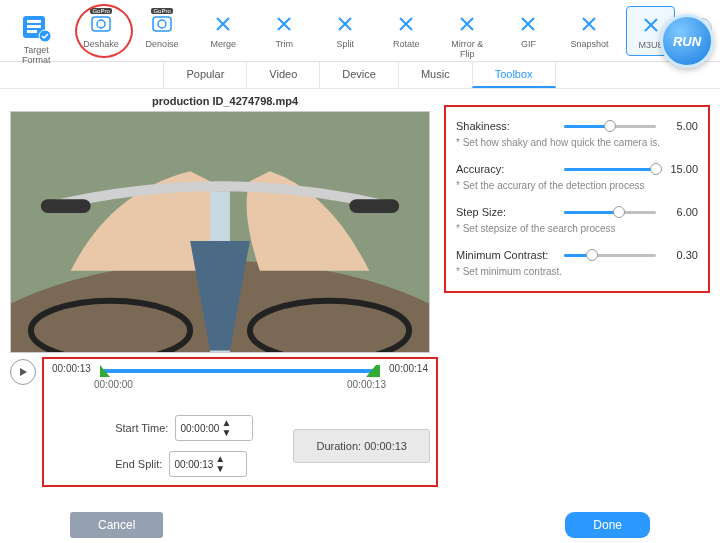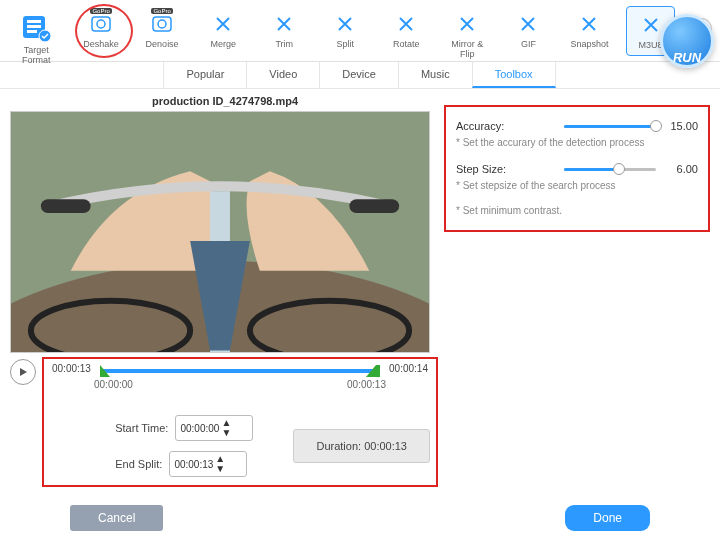--- a/index.html
+++ b/index.html
@@ -11,21 +11,21 @@
 .tool-item.active { border: 1px solid #3399ff; border-radius: 4px; background: #f0f8ff; }
 .tool-item .icon-box { width: 28px; height: 28px; display: flex; align-items: center; justify-content: center; margin-bottom: 2px; }
 .tool-item .lbl { font-size: 9px; color: #666; text-align: center; line-height: 1.1; }
 .target-format { width: 60px; }
 .target-format .icon-box { width: 34px; height: 34px; }
 .gopro-tag { font-size: 6px; background: #444; color: #fff; padding: 0 2px; border-radius: 2px; position: absolute; top: 2px; }
 .circle-highlight { position: absolute; border: 2px solid #e63939; border-radius: 50%; width: 58px; height: 54px; top: -2px; left: -2px; pointer-events: none; }
 
 .more-btn { width: 22px; height: 22px; border: 1px solid #ccc; border-radius: 50%; display: flex; align-items: center; justify-content: center; margin-top: 12px; margin-left: 4px; cursor: pointer; color: #888; }
 
-.run-btn { position: absolute; right: 6px; top: 14px; width: 54px; height: 54px; border-radius: 50%; background: radial-gradient(circle at 35% 30%, #7ec8ff, #1a7de0); border: 3px solid #cde8ff; display: flex; align-items: flex-end; justify-content: center; color: #fff; font-weight: bold; font-style: italic; font-size: 13px; cursor: pointer; box-shadow: 0 2px 6px rgba(0,0,0,0.25); }
+.run-btn { position: absolute; right: 6px; top: 14px; width: 54px; height: 54px; border-radius: 50%; background: radial-gradient(circle at 35% 30%, #7ec8ff, #1a7de0); border: 3px solid #cde8ff; display: flex; align-items: center; justify-content: center; color: #fff; font-weight: bold; font-style: italic; font-size: 13px; cursor: pointer; box-shadow: 0 2px 6px rgba(0,0,0,0.25); }
 
 
 .tabs-row { display: flex; justify-content: center; border-bottom: 1px solid #e6e6e6; padding-top: 0; }
 .tab { padding: 6px 22px; font-size: 11px; color: #555; cursor: pointer; border-left: 1px solid #e6e6e6; border-right: 1px solid #e6e6e6; margin-left: -1px; }
 .tab.selected { border-bottom: 2px solid #2b99ff; color: #2b99ff; }
 
 
 .main { display: flex; padding: 6px 10px 4px 10px; }
 .left { width: 430px; }
 .right { flex: 1; padding-left: 4px; }
@@ -68,21 +68,21 @@
 .setting-head { display: flex; align-items: center; }
 .setting-head .sl { font-size: 11px; color: #333; width: 102px; }
 .setting-head .slider { flex: 1; position: relative; height: 14px; margin: 0 6px; }
 .slider .strack { position: absolute; top: 6px; left: 0; right: 0; height: 3px; background: #c0c0c0; border-radius: 2px; }
 .slider .sfill { position: absolute; top: 6px; left: 0; height: 3px; background: #2b99ff; border-radius: 2px; }
 .slider .sthumb { position: absolute; top: 1px; width: 12px; height: 12px; background: #fff; border: 1px solid #999; border-radius: 50%; cursor: pointer; transform: translateX(-50%); }
 .setting-head .val { width: 36px; text-align: right; font-size: 11px; color: #333; }
 .hint { font-size: 10px; color: #888; margin-top: 4px; }
 
 
-.bottom { position: absolute; bottom: 12px; left: 0; right: 0; display: flex; justify-content: space-between; padding: 0 70px 0 70px; }
+.bottom { position: absolute; bottom: 5px; left: 0; right: 0; display: flex; justify-content: space-between; padding: 0 70px 0 70px; }
 .btn { border: none; border-radius: 3px; padding: 6px 28px; font-size: 12px; color: #fff; cursor: pointer; }
 .btn.cancel { background: #95a0b0; }
 .btn.done { background: #2b99ff; border-radius: 9px; }
 
 .xicon { width: 20px; height: 20px; }
 </style>
 </head>
 <body>
 
 <div class="toolbar">
@@ -267,20 +267,32 @@
             <span>00:00:13</span>
           </div>
         </div>
       </div>
     </div>
   </div>
 
   <div class="right">
     <div class="settings">
 
+      <div class="setting-row">
+        <div class="setting-head">
+          <span class="sl">Shakiness:</span>
+          <div class="slider">
+            <div class="strack"></div>
+              <div class="sfill" style="width:50%"></div>
+              <div class="sthumb" style="left:50%"></div>
+          </div>
+          <span class="val">5.00</span>
+        </div>
+        <div class="hint">* Set how shaky and how quick the camera is.</div>
+      </div>
 
       <div class="setting-row">
         <div class="setting-head">
           <span class="sl">Accuracy:</span>
           <div class="slider">
             <div class="strack"></div>
               <div class="sfill" style="width:100%"></div>
               <div class="sthumb" style="left:100%"></div>
           </div>
           <span class="val">15.00</span>
@@ -295,20 +307,29 @@
             <div class="strack"></div>
               <div class="sfill" style="width:60%"></div>
               <div class="sthumb" style="left:60%"></div>
           </div>
           <span class="val">6.00</span>
         </div>
         <div class="hint">* Set stepsize of the search process</div>
       </div>
 
       <div class="setting-row" style="margin-bottom:4px">
+        <div class="setting-head">
+          <span class="sl">Minimum Contrast:</span>
+          <div class="slider">
+            <div class="strack"></div>
+              <div class="sfill" style="width:30%"></div>
+              <div class="sthumb" style="left:30%"></div>
+          </div>
+          <span class="val">0.30</span>
+        </div>
         <div class="hint">* Set minimum contrast.</div>
       </div>
 
     </div>
   </div>
 </div>
 
 <div class="bottom">
   <button class="btn cancel">Cancel</button>
   <button class="btn done">Done</button>

